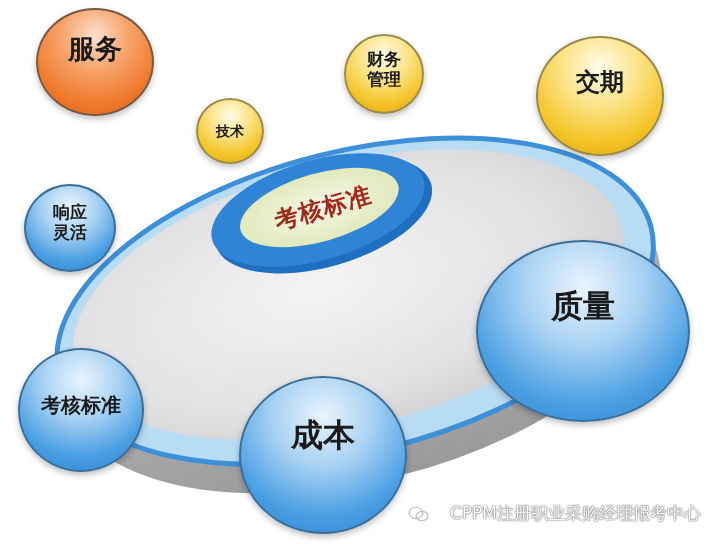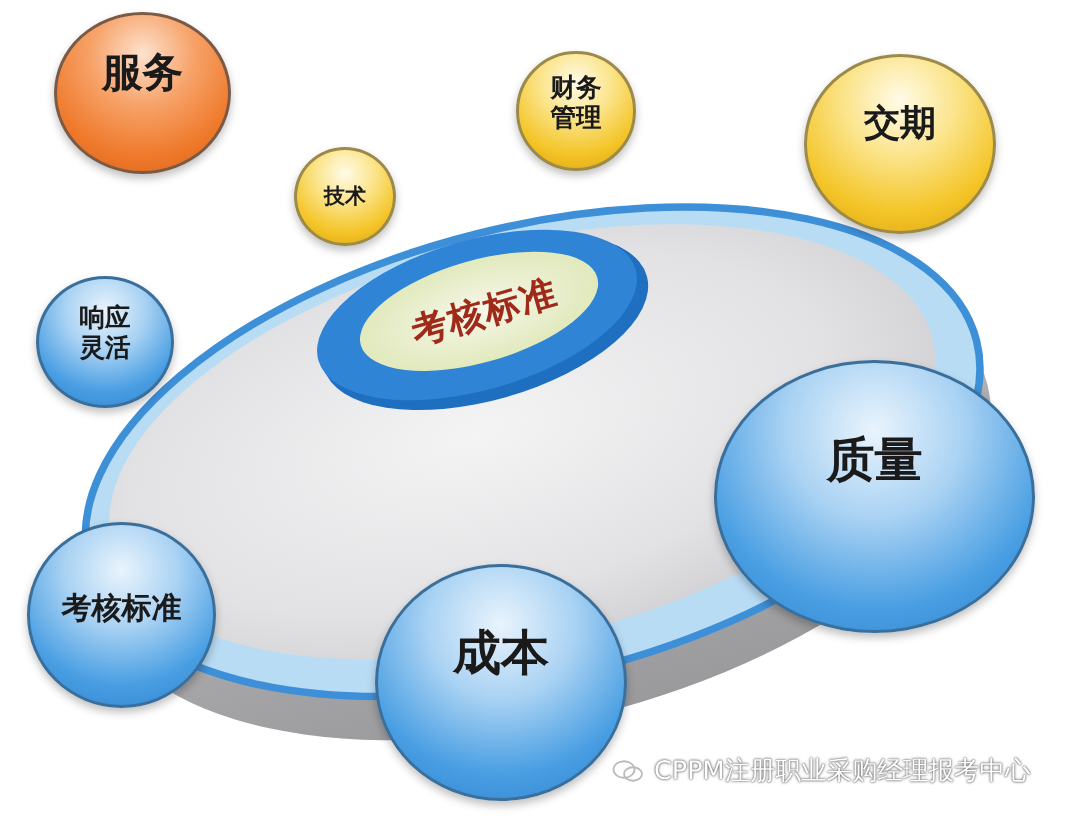--- a/index.html
+++ b/index.html
@@ -13,21 +13,21 @@
   .blue{background:radial-gradient(circle at 50% 25%, #e9f4fd 0%, #a9d2f3 35%, #4a9fe3 70%, #2c7fcc 100%);
         border:2px solid #3b6f9b;box-shadow:0 3px 6px rgba(0,0,0,0.25);}
   .gold{background:radial-gradient(circle at 50% 25%, #fffbe8 0%, #fbe48a 35%, #f4c528 70%, #d9a00f 100%);
         border:2px solid #9c8a4a;box-shadow:0 3px 6px rgba(0,0,0,0.25);}
   .orange{background:radial-gradient(circle at 50% 25%, #fde2cf 0%, #f7a36a 35%, #ef7a2c 70%, #d75f14 100%);
         border:2px solid #7a5a45;box-shadow:0 3px 6px rgba(0,0,0,0.25);}
   .center-label{position:absolute;left:248px;top:178px;width:150px;height:60px;
         display:flex;align-items:center;justify-content:center;color:#a02a1a;
         font-family:"DejaVu Serif","Liberation Serif",serif;font-size:24px;font-weight:bold;
         transform:rotate(-16deg);letter-spacing:1px;}
-  .watermark{position:absolute;left:408px;top:502px;display:flex;align-items:center;gap:6px;
+  .watermark{position:absolute;left:408px;top:502px;display:flex;align-items:center;gap:20px;
         color:#ffffff;font-size:17px;text-shadow:0 0 2px #666,0 0 1px #444;}
   .wm-icon{width:22px;height:16px;position:relative;}
 </style>
 </head>
 <body>
 
 <div class="stage">
 
   <svg class="disk-svg" width="720" height="544">
     <defs>
@@ -85,21 +85,21 @@
   </div>
 
   <div class="bubble blue" style="left:476px;top:240px;width:214px;height:182px;font-size:32px;">
     <span style="margin-top:-50px;text-align:right;">质量</span>
   </div>
 
   <div class="bubble blue" style="left:18px;top:348px;width:126px;height:124px;font-size:20px;">
     <span style="margin-top:-10px;">考核标准</span>
   </div>
 
-  <div class="bubble blue" style="left:250px;top:376px;width:168px;height:158px;font-size:32px;align-items:center;">
+  <div class="bubble blue" style="left:239px;top:376px;width:168px;height:158px;font-size:32px;align-items:center;">
     <span style="margin-top:-40px;">成本</span>
   </div>
 
   <div class="watermark">
     <svg class="wm-icon" viewBox="0 0 22 16">
       <ellipse cx="8" cy="7" rx="7" ry="5.5" fill="none" stroke="#bbb" stroke-width="1.2"></ellipse>
       <ellipse cx="14" cy="10" rx="6" ry="4.5" fill="none" stroke="#bbb" stroke-width="1.2"></ellipse>
     </svg>
     <span>CPPM注册职业采购经理报考中心</span>
   </div>

